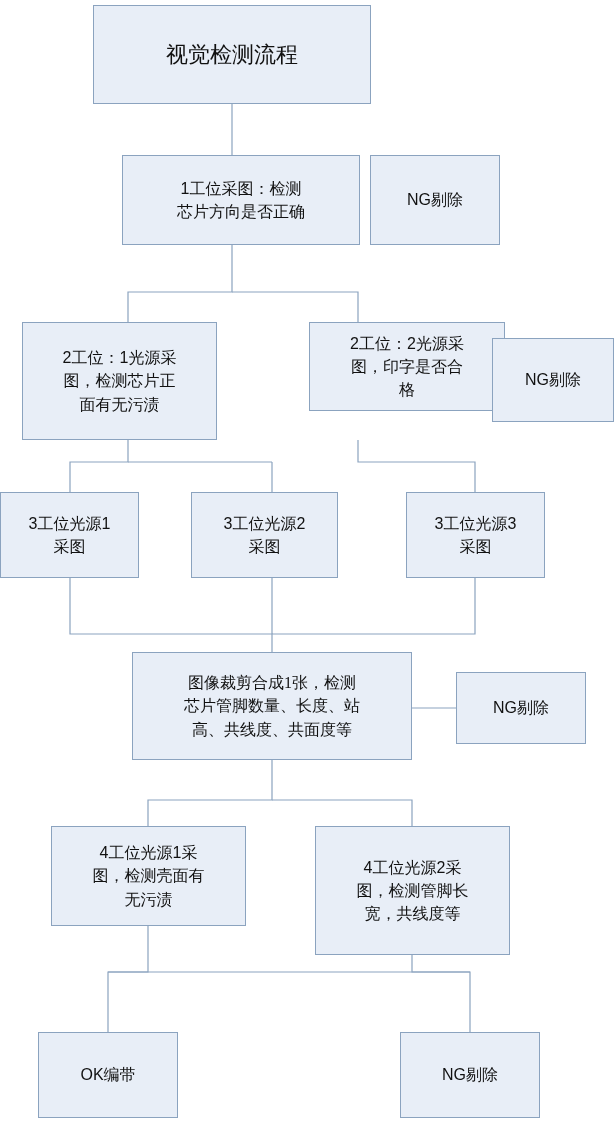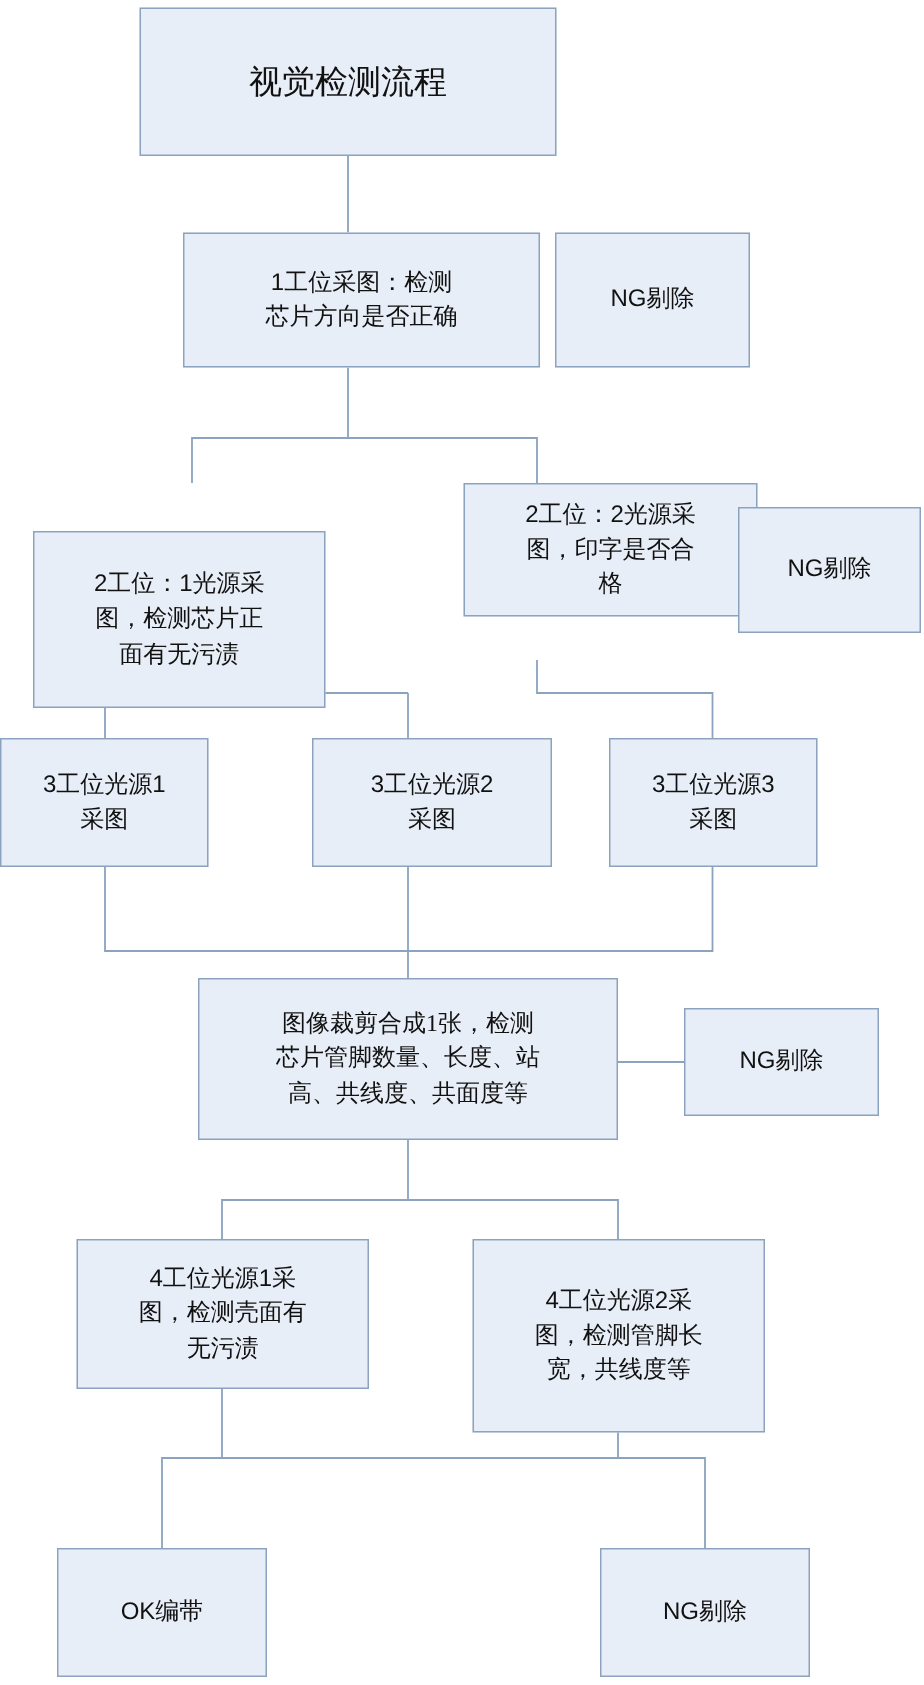--- a/index.html
+++ b/index.html
@@ -82,34 +82,34 @@
     <path d="M108 972 L470 972"></path>
   </svg>
 
   <div class="node title" style="left:93px; top:5px; width:278px; height:99px;">视觉检测流程</div>
 
   <div class="node reg" style="left:122px; top:155px; width:238px; height:90px;">1工位采图：检测
 芯片方向是否正确</div>
 
   <div class="node reg" style="left:370px; top:155px; width:130px; height:90px;">NG剔除</div>
 
-  <div class="node reg" style="left:22px; top:322px; width:195px; height:118px;margin-top:32px;">2工位：1光源采
+  <div class="node reg" style="left:22px; top:322px; width:195px; height:118px;">2工位：1光源采
 图，检测芯片正
 面有无污渍</div>
 
   <div class="node reg" style="left:261px; top:322px; width:196px; height:89px;margin-left:48px;">2工位：2光源采
 图，印字是否合
 格</div>
 
   <div class="node reg" style="left:492px; top:338px; width:122px; height:84px;">NG剔除</div>
 
   <div class="node reg" style="left:0px; top:492px; width:139px; height:86px;">3工位光源1
 采图</div>
 
-  <div class="node reg" style="left:208px; top:492px; width:160px; height:86px;">3工位光源2
+  <div class="node reg" style="left:191px; top:492px; width:147px; height:86px;">3工位光源2
 采图</div>
 
   <div class="node reg" style="left:406px; top:492px; width:139px; height:86px;">3工位光源3
 采图</div>
 
   <div class="node reg" style="left:132px; top:652px; width:280px; height:108px;font-family:Liberation Serif, serif;">图像裁剪合成1张，检测
 芯片管脚数量、长度、站
 高、共线度、共面度等</div>
 
   <div class="node reg" style="left:456px; top:672px; width:130px; height:72px;">NG剔除</div>

